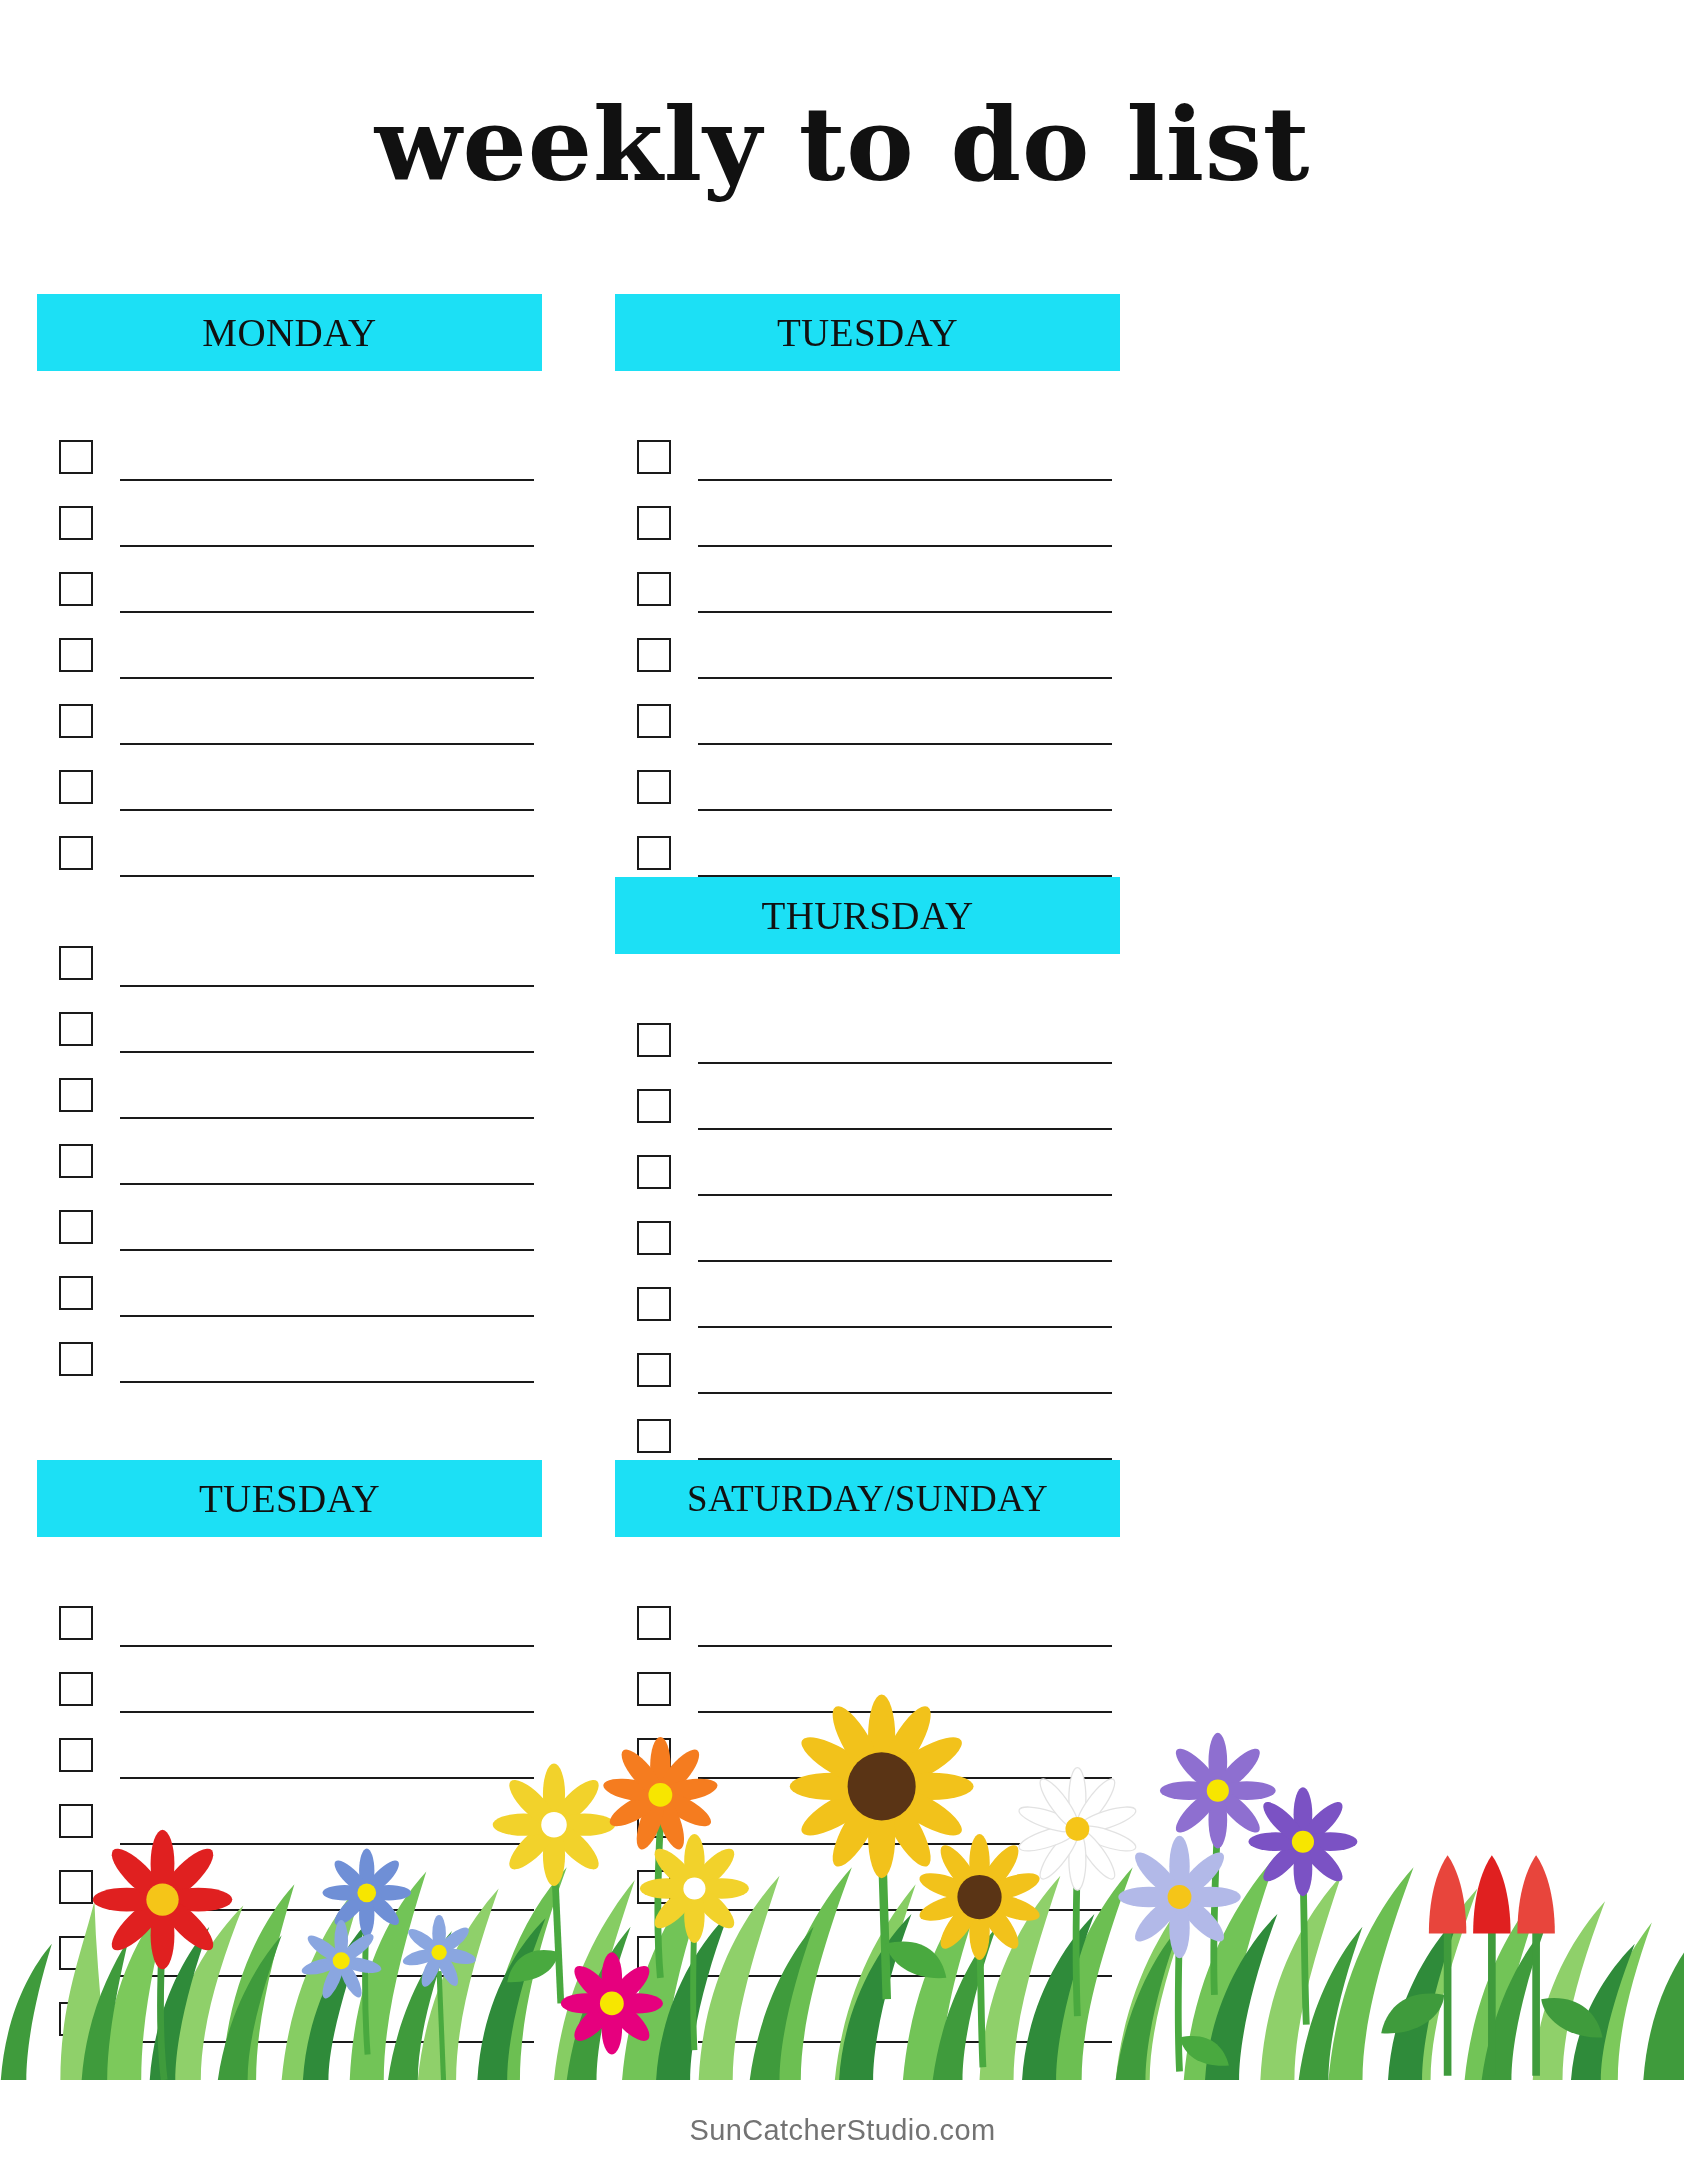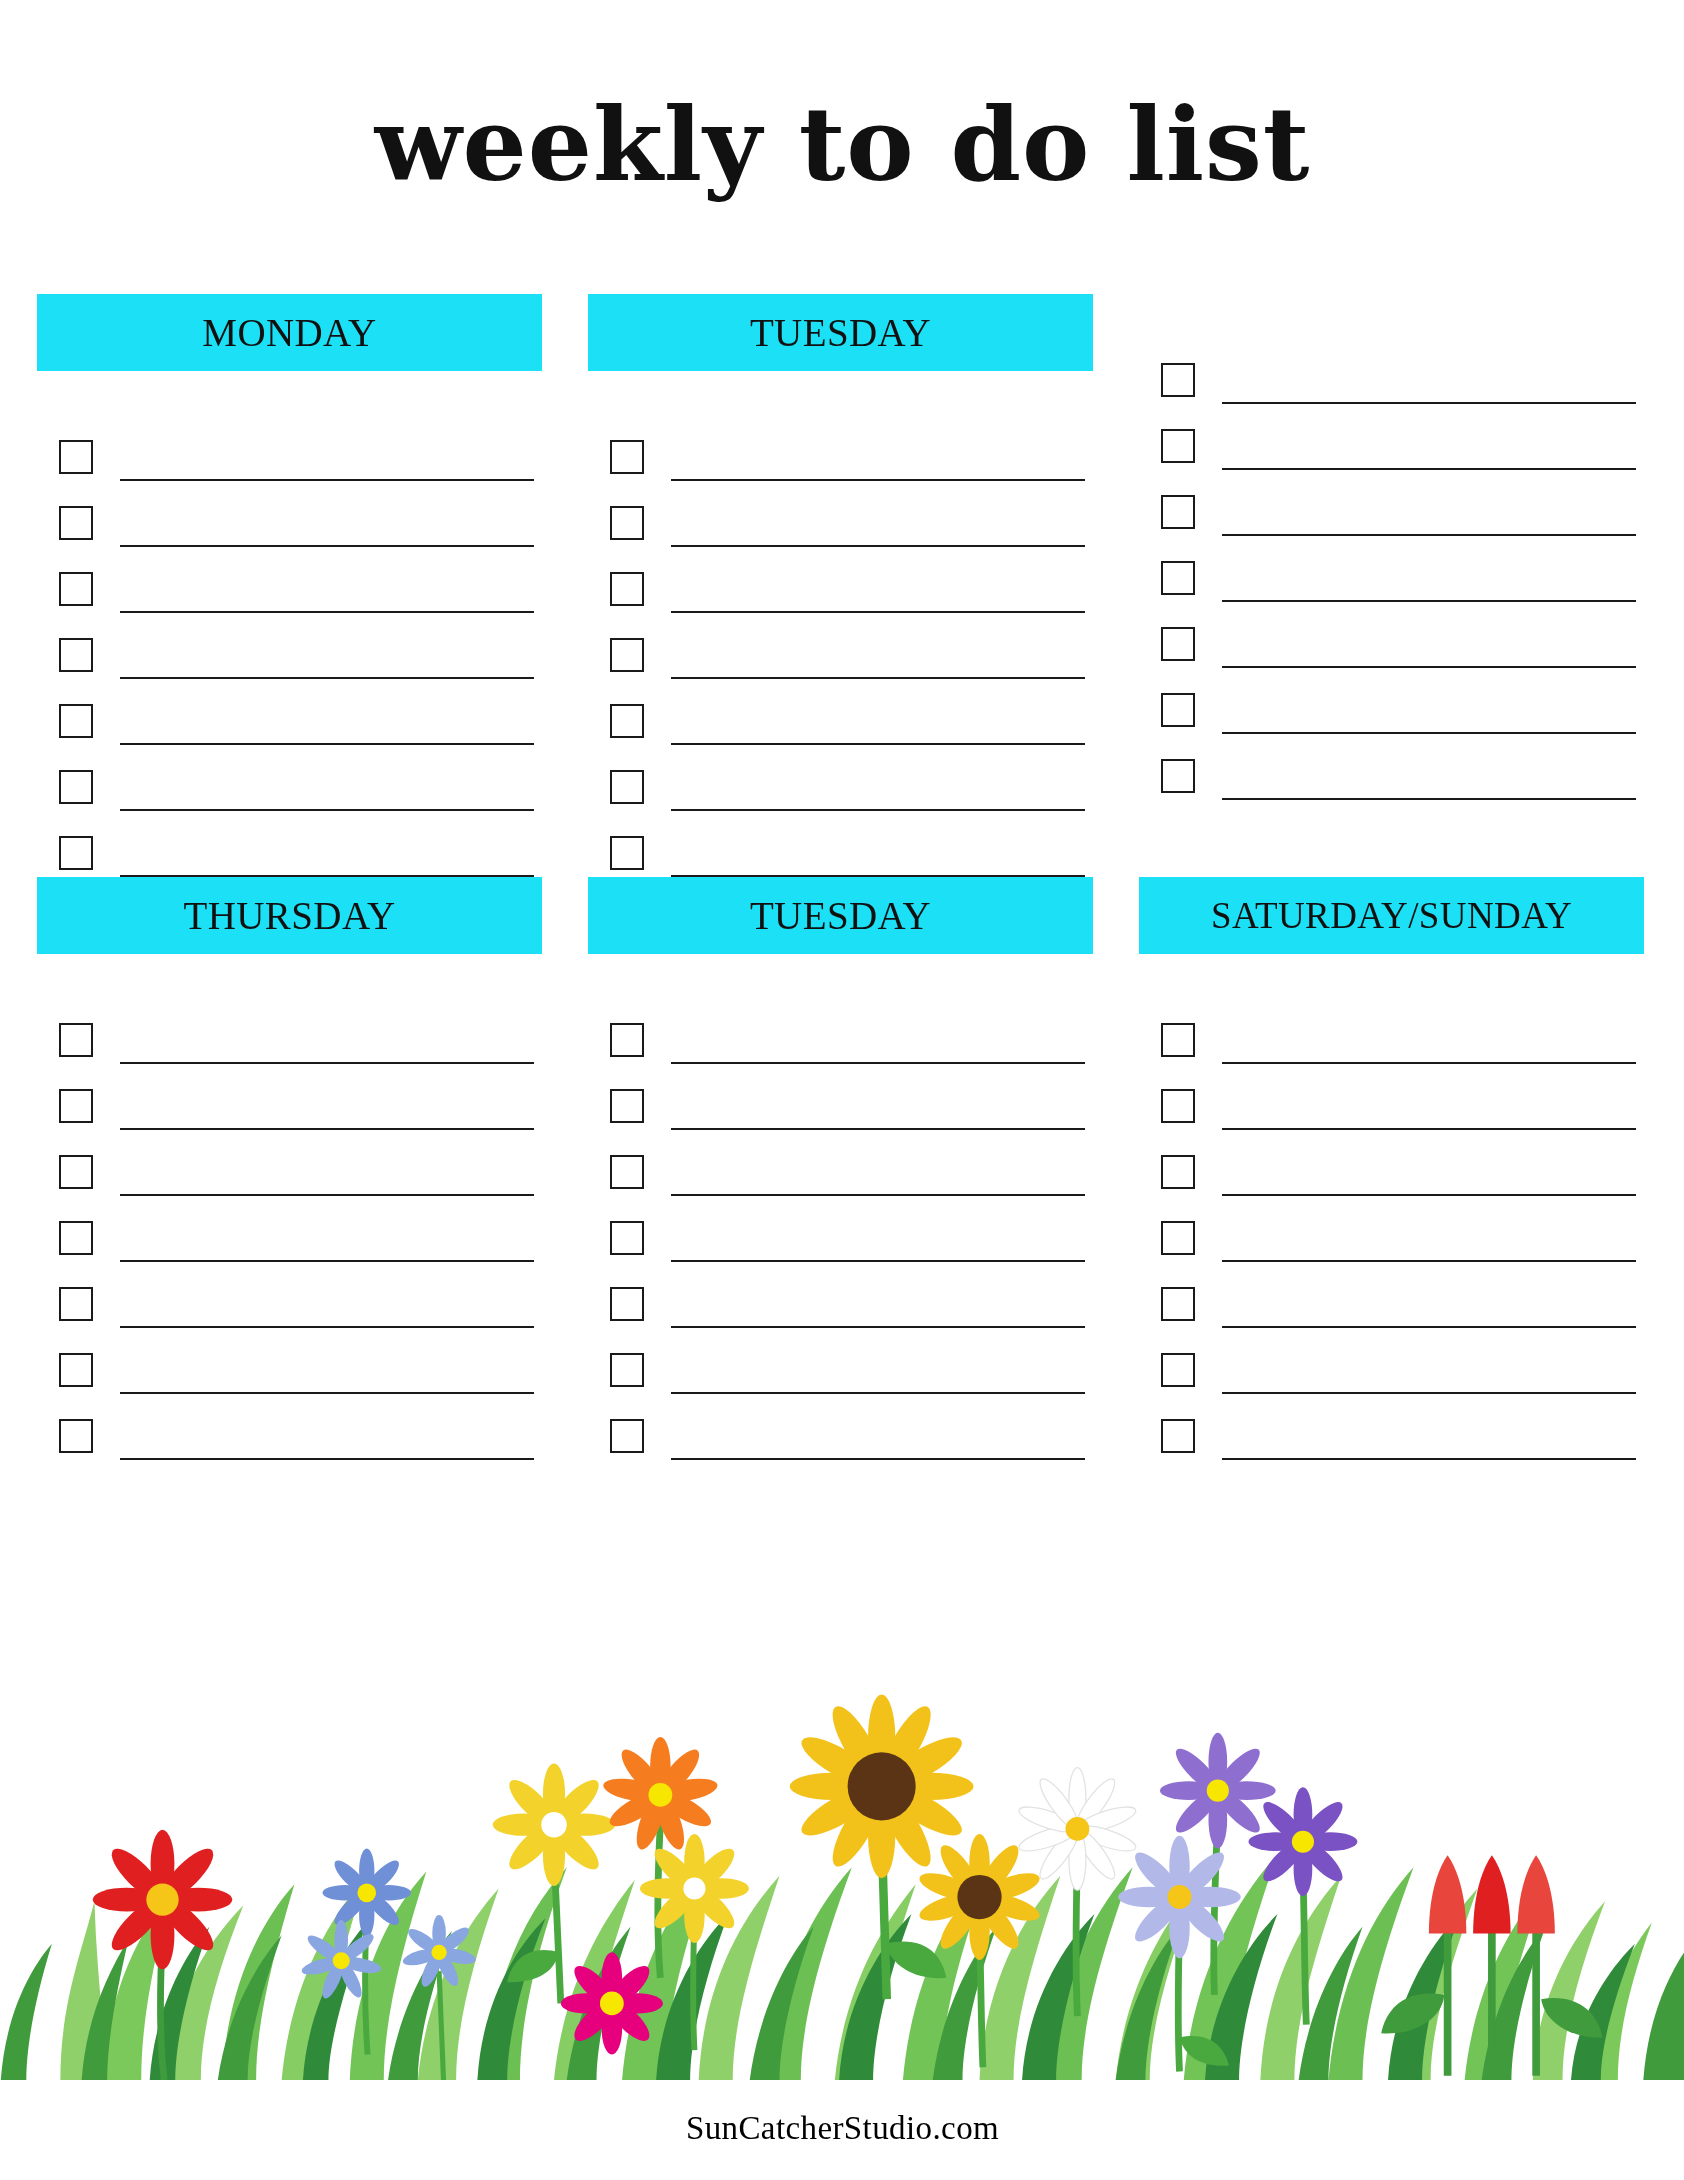--- a/index.html
+++ b/index.html
@@ -32,21 +32,21 @@
     padding-top: 92px;
     line-height: 1.05;
   }
   .grid {
     position: absolute;
     left: 37px;
     top: 294px;
     width: 1610px;
     display: flex;
     flex-wrap: wrap;
-    gap: 0 46px;
+    gap: 0 73px;
   }
   .day-col {
     width: 505px;
   }
   .row-gap {
   }
   .day-header {
     background: #1ce0f5;
     height: 77px;
     display: flex;
@@ -92,23 +92,23 @@
     bottom: 101px;
     width: 1685px;
     height: 400px;
     overflow: hidden;
   }
   .credit {
     position: absolute;
     bottom: 34px;
     width: 100%;
     text-align: center;
-    font-family: Liberation Serif, serif;
-    font-size: 33px;
-    color: #000000;
+    font-family: Liberation Sans, sans-serif;
+    font-size: 29px;
+    color: #737373;
     letter-spacing: 0.4px;
   }
 </style>
 </head>
 <body>
 
 <div class="page">
 
   <h1 class="title">weekly to do list</h1>
 

